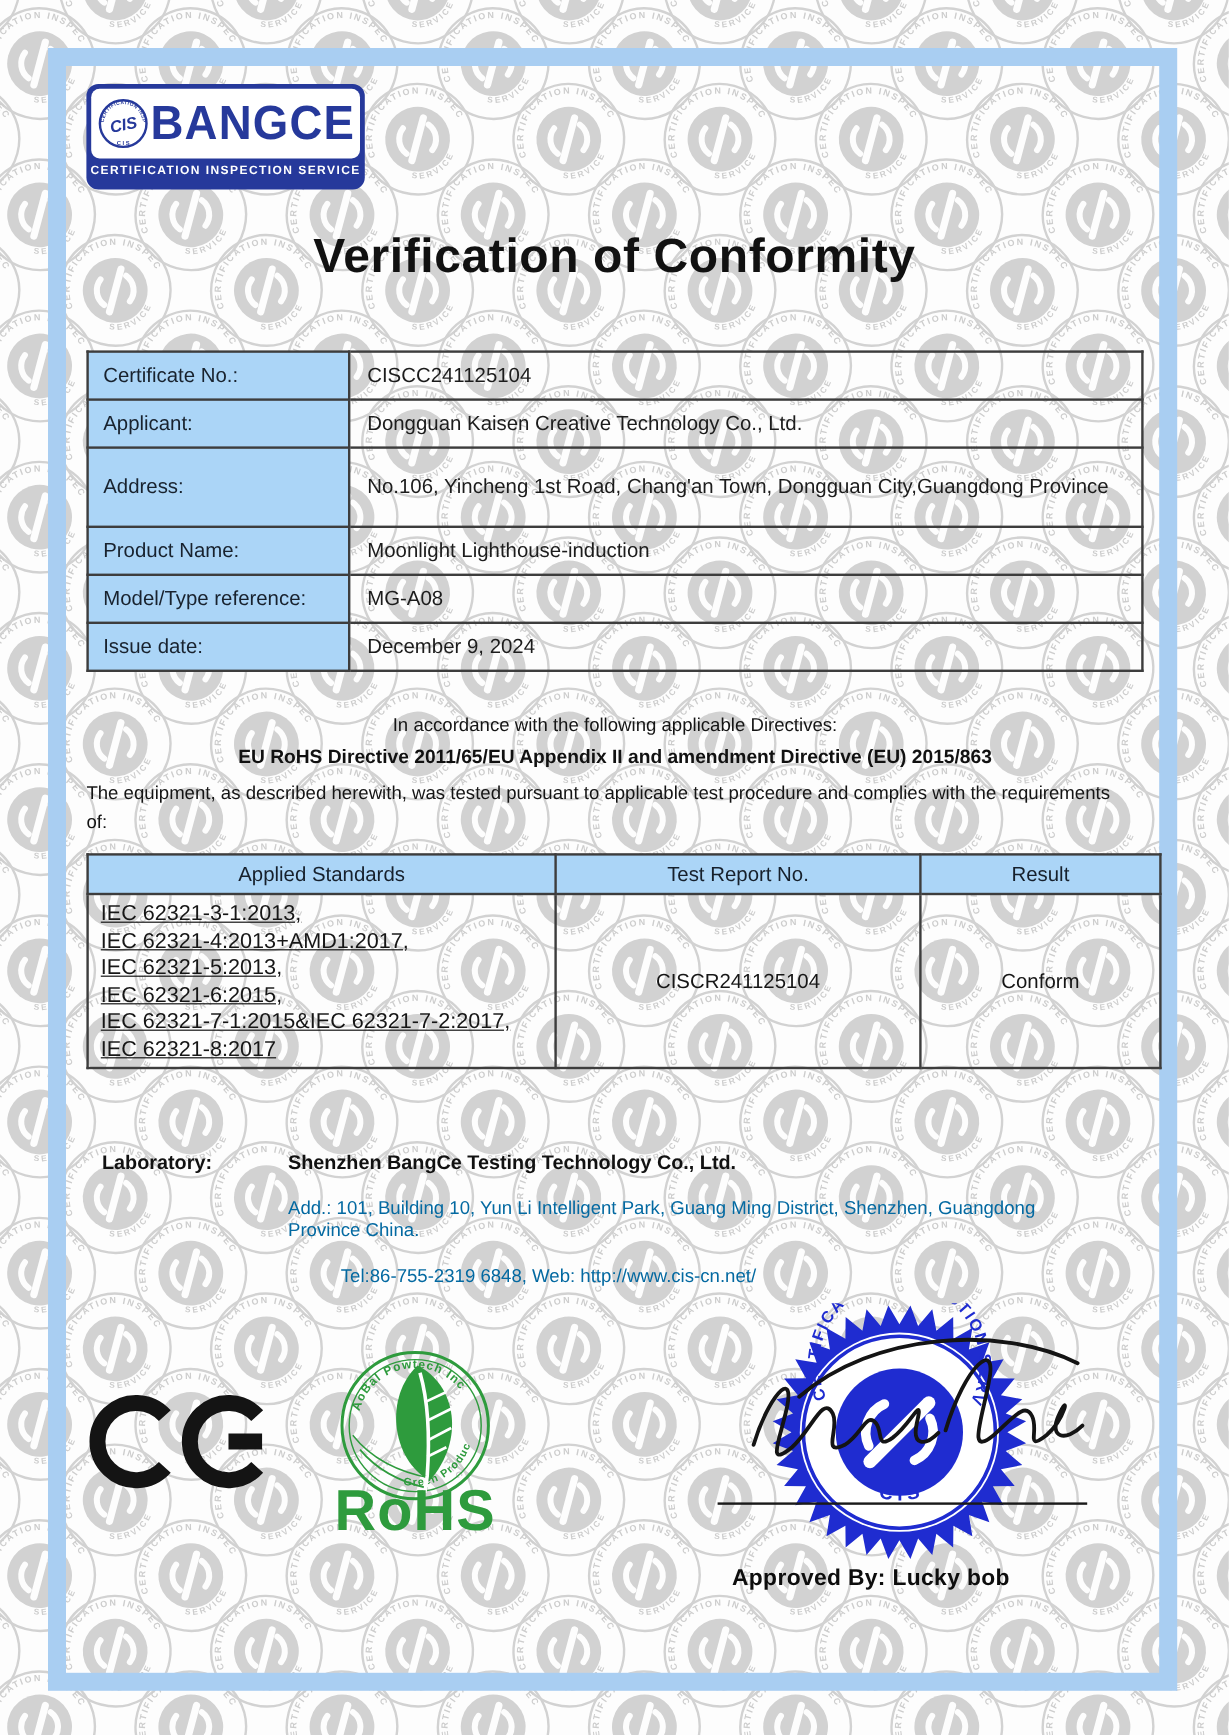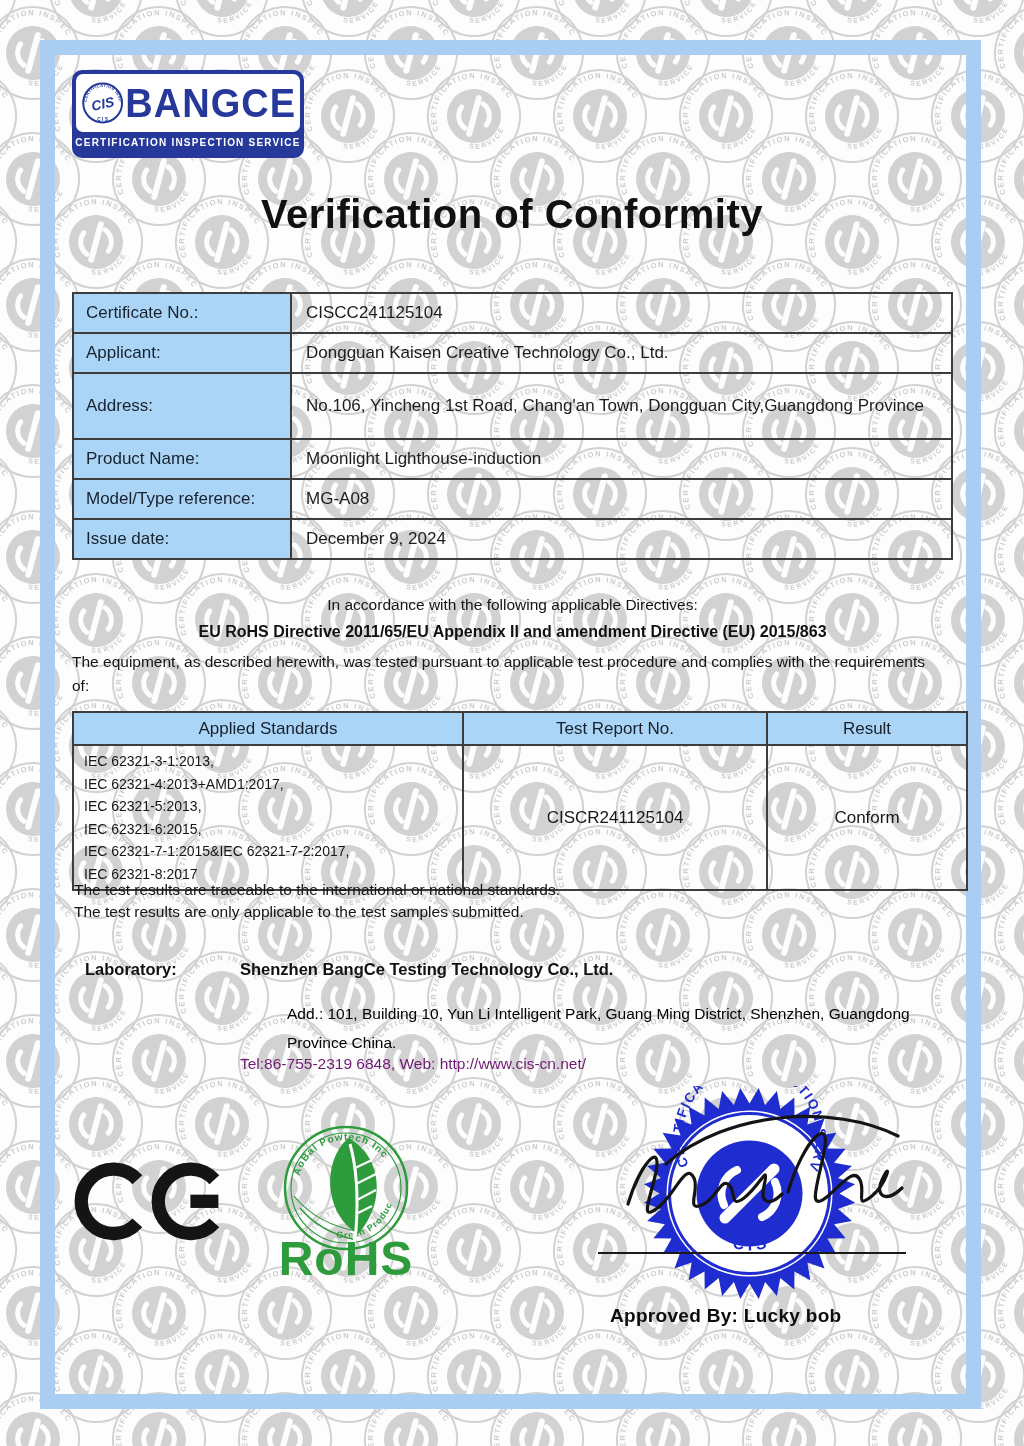--- a/index.html
+++ b/index.html
@@ -39,30 +39,30 @@
   .directives { position:absolute; left:72px; top:596px; width:881px; font-size:15.5px; color:#141414; }
   .directives .intro { margin-bottom:9px;text-align:center; }
   .directives .dname { text-align:center; font-weight:700; font-size:16px; margin-bottom:9px; color:#111; }
   .directives .compl { line-height:1.55; width:868px; }
 
   .standards-table { position:absolute; left:72px; top:711px; width:883px; }
   .standards-table th { border:2px solid #3d3d3d; background:#abd5f7; font-weight:400;
                         font-size:17px; color:#16202c; height:33px;margin-left:23px; }
   .standards-table td { text-align:center; color:#161616; }
   .standards-table td.std { text-align:left; padding:4px 8px 4px 10px; }
-  .std-line { font-size:14px; line-height:22.5px; white-space:nowrap; }
+  .std-line { font-size:18px; line-height:22.5px; white-space:nowrap;text-decoration:underline; }
   .c1 { width:390px; } .c2 { width:304px; } .c3 { width:200px; }
 
   .notes { position:absolute; left:74px; top:879px; font-size:15.5px; line-height:22px; color:#141414; }
 
   .lab-head { position:absolute; left:85px; top:960px; display:flex; font-size:16.5px; font-weight:700; color:#111; }
   .lab-head .lab-lbl { width:155px; }
   .lab-address { position:absolute; left:240px; top:999px; width:650px; font-size:15.5px;
-                 line-height:29px; color:#000000;margin-left:47px; }
-  .lab-contact { position:absolute; left:240px; top:1055px; font-size:15.5px; color:#701a75; }
+                 line-height:18px; color:#0369a1; }
+  .lab-contact { position:absolute; left:240px; top:1055px; font-size:15.5px; color:#0369a1;padding-left:44px; }
 
   .ce-mark { position:absolute; left:70px; top:1136px; z-index:3; }
   .rohs-logo { position:absolute; left:260px; top:1112px; z-index:3; }
   .seal { position:absolute; left:642px; top:1086px; z-index:3; }
   .signature { position:absolute; left:610px; top:1092px; z-index:4; }
   .sign-line { position:absolute; left:598px; top:1252px; width:308px;
                border-top:2px solid #1a1a1a; z-index:5; }
   .approved { position:absolute; left:610px; top:1257px; font-size:19px; font-weight:700;
               color:#0d0d0d; letter-spacing:0.3px; z-index:5;margin-top:48px; }
 </style>
@@ -383,24 +383,20 @@
         <div class="std-line">IEC 62321-6:2015,</div>
         <div class="std-line">IEC 62321-7-1:2015&amp;IEC 62321-7-2:2017,</div>
         <div class="std-line">IEC 62321-8:2017</div>
       </td>
       <td>CISCR241125104</td>
       <td>Conform</td>
     </tr>
   </tbody>
     </table>
 
-  <div class="notes">
-    <div>The test results are traceable to the international or national standards.</div>
-    <div>The test results are only applicable to the test samples submitted.</div>
-  </div>
 
   <div class="lab-head">
     <div class="lab-lbl">Laboratory:</div>
     <div>Shenzhen BangCe Testing Technology Co., Ltd.</div>
   </div>
   <div class="lab-address">Add.: 101, Building 10, Yun Li Intelligent Park, Guang Ming District, Shenzhen, Guangdong Province China.</div>
   <div class="lab-contact">Tel:86-755-2319 6848, Web: http://www.cis-cn.net/</div>
 
   <svg class="ce-mark" width="168" height="132" viewBox="0 0 240 130">
     <g stroke="#141414" stroke-width="19" fill="none">

